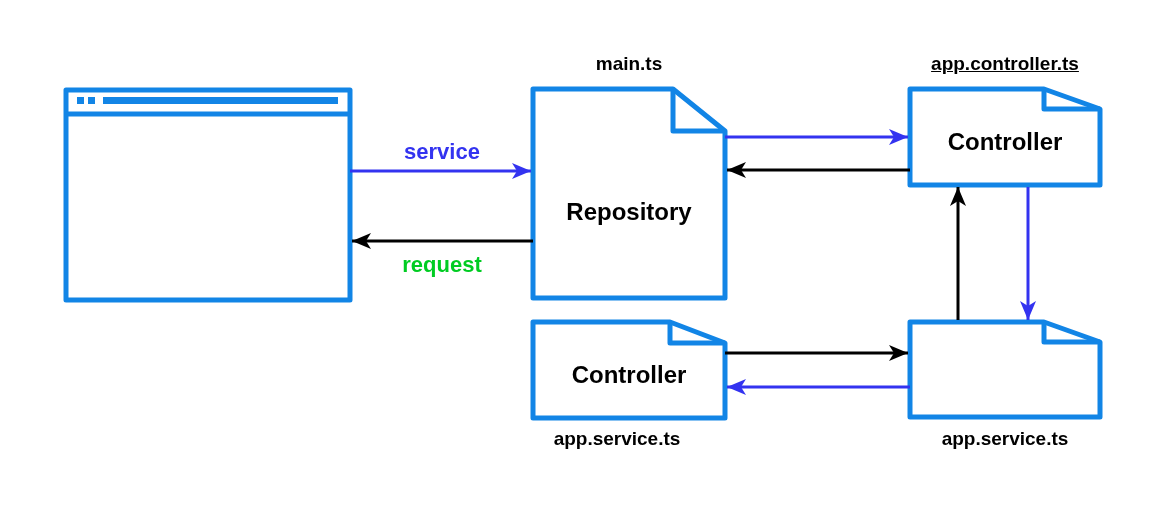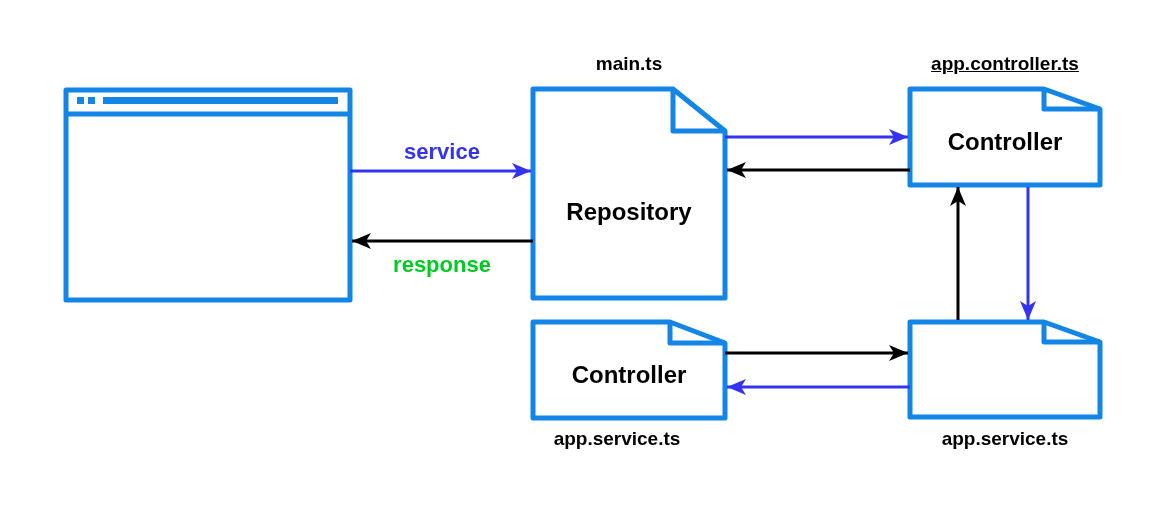--- a/index.html
+++ b/index.html
@@ -93,15 +93,15 @@
   <div class="lbl node-lbl lbl-entrypoint">Repository</div>
   <div class="lbl node-lbl lbl-controller">Controller</div>
   <div class="lbl node-lbl lbl-repository">Controller</div>
 
   <div class="lbl file-lbl lbl-main-ts">main.ts</div>
   <div class="lbl file-lbl lbl-controller-ts">app.controller.ts</div>
   <div class="lbl file-lbl lbl-service-ts-left">app.service.ts</div>
   <div class="lbl file-lbl lbl-service-ts-right">app.service.ts</div>
 
   <div class="lbl edge-lbl lbl-request">service</div>
-  <div class="lbl edge-lbl lbl-response">response</div>
+  <div class="lbl edge-lbl lbl-response">request</div>
 
 </div>
 
 </body></html>

